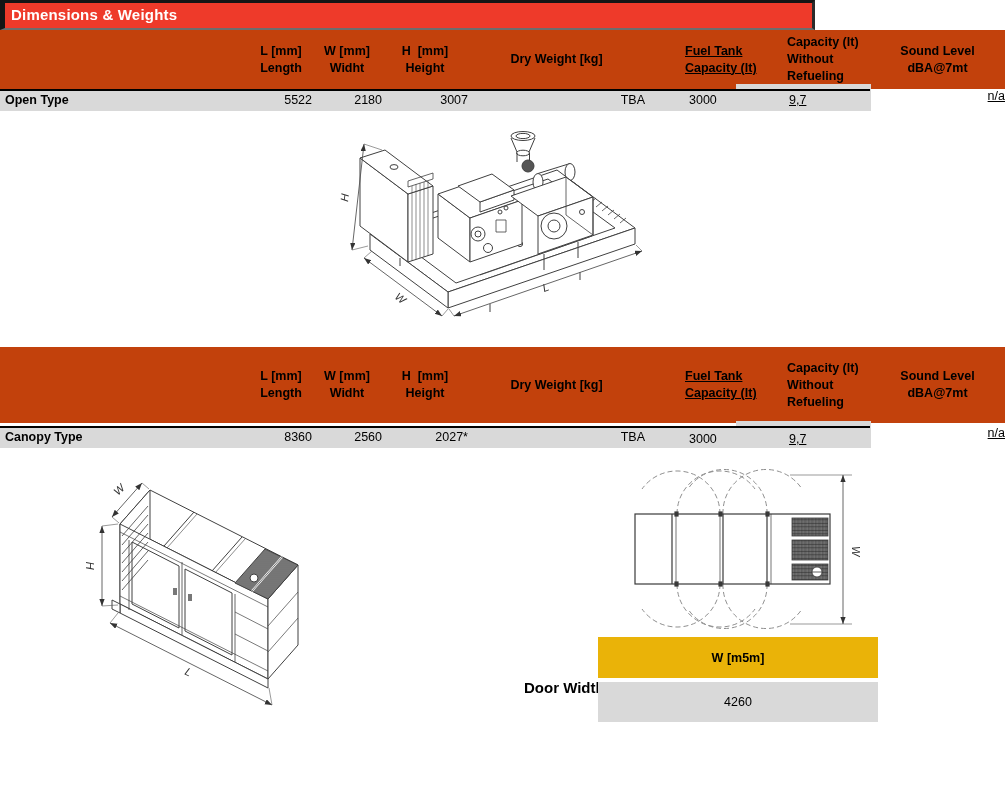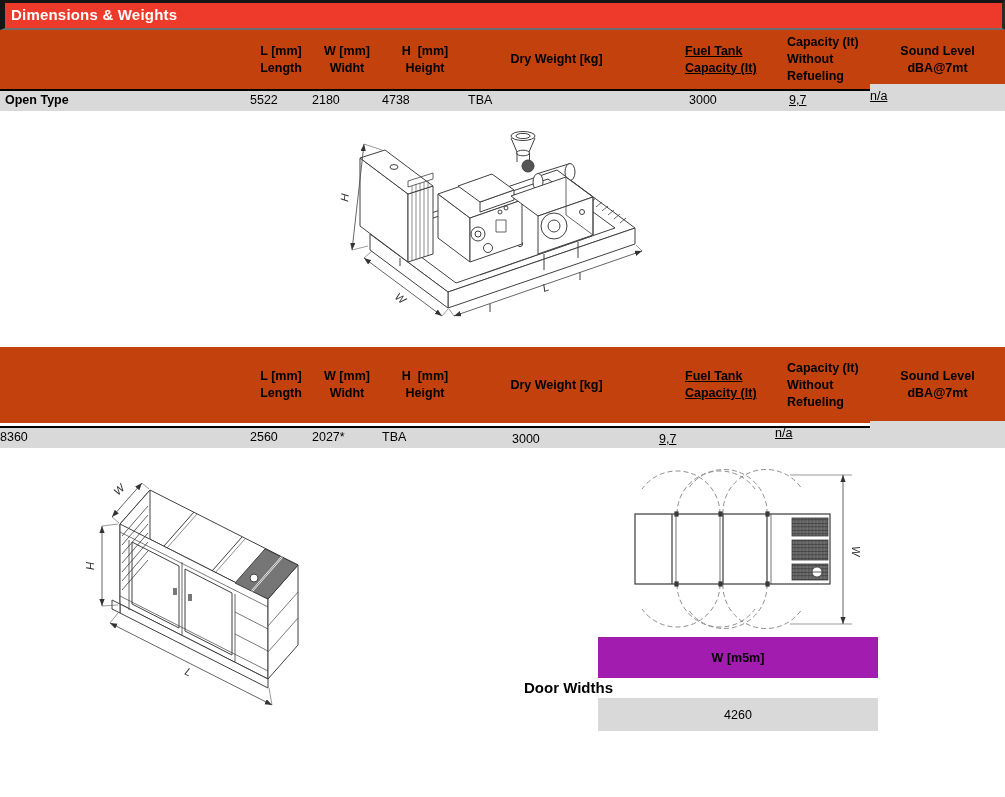--- a/index.html
+++ b/index.html
@@ -2,57 +2,57 @@
 <html><head>
 <meta charset="utf-8">
 <style>
   html,body{margin:0;padding:0;}
   body{
     width:1005px;height:797px;position:relative;background:#ffffff;
     font-family:"Liberation Sans", sans-serif;color:#000;overflow:hidden;
   }
   
   .titlebar{
-    position:absolute;left:0;top:0;width:1005px;height:30px;box-sizing:border-box;
+    position:absolute;left:0;top:0;width:815px;height:30px;box-sizing:border-box;
     background:#ee3a2a;border-top:3px solid #151515;border-left:5px solid #151515;
     border-right:3px solid #2b2b2b;border-bottom:2px solid #6d6d6d;
     color:#fff;font-weight:bold;font-size:15px;line-height:24px;padding-left:6px;
     letter-spacing:.2px;
   }
   
   .spec-header{
     position:absolute;left:0;width:1005px;background:#c2410c;
     display:grid;grid-template-columns:250px 62px 70px 86px 177px 130px 95px 135px;
     align-items:center;
   }
   .spec-header .hcell{font-weight:bold;font-size:12.5px;line-height:17px;text-align:center;}
   .spec-header .hcell .hl{display:block;white-space:pre;}
   .hcell.left{text-align:left;}
   .hcell.pad-fuel{padding-left:40px;text-decoration:underline;}
   .hcell.pad-cap{padding-left:12px;}
   .spec-row{
-    position:absolute;left:0;width:1005px;height:22px;background:#d9d9d9;
+    position:absolute;left:0;width:871px;height:22px;background:#d9d9d9;
     display:grid;grid-template-columns:250px 62px 70px 86px 177px 130px 95px 135px;
     align-items:center;font-size:12.5px;
   }
   .spec-row .sep{position:absolute;left:0;top:0;width:870px;height:2px;background:#000;}
   .spec-row .patch{position:absolute;right:0;top:-5px;width:135px;height:5px;background:#d9d9d9;}
   .spec-row .rlabel{font-weight:bold;padding-left:5px;}
-  .spec-row .vcell{text-align:left;}
+  .spec-row .vcell{text-align:right;}
   .spec-row .vcell.left{text-align:left;}
   .spec-row .vcell.pad-fuel{padding-left:44px;}
   .spec-row .vcell.pad-cap{padding-left:14px;text-decoration:underline;}
   .spec-row .vcell.raised{transform:translateY(-4px);text-decoration:underline;}
   .spec-row .vcell.lowered{transform:translateY(2px);}
   
   .door-label{position:absolute;left:478px;top:679px;font-weight:bold;font-size:15px;padding-left:46px;}
   .door-table{position:absolute;left:598px;top:637px;width:280px;}
-  .door-table .dhead{height:41px;background:#a21caf;font-weight:bold;font-size:12.5px;
+  .door-table .dhead{height:41px;background:#eab308;font-weight:bold;font-size:12.5px;
     display:flex;align-items:center;justify-content:center;}
-  .door-table .dval{height:33px;background:#d9d9d9;font-size:12.5px;margin-top:20px;
+  .door-table .dval{height:40px;background:#d9d9d9;font-size:12.5px;margin-top:4px;
     display:flex;align-items:center;justify-content:center;}
   
   .drawing{position:absolute;}
   svg{display:block;}
   .dimtxt{font-family:"Liberation Sans",sans-serif;font-size:11px;font-style:italic;fill:#333;}
 </style>
 </head>
 <body>
 
 <div class="titlebar">
@@ -90,21 +90,21 @@
     <span class="hl">dBA@7mt</span>
   </div>
 </div>
 
 <div class="spec-row" style="top:89px;">
   <div class="sep"></div>
   <div class="patch"></div>
   <div class="rlabel">Open Type</div>
   <div class="vcell">5522</div>
   <div class="vcell">2180</div>
-  <div class="vcell">4738</div>
+  <div class="vcell">3007</div>
   <div class="vcell">TBA</div>
   <div class="vcell left pad-fuel">3000</div>
   <div class="vcell left pad-cap">9,7</div>
   <div class="vcell raised">n/a</div>
 </div>
 
 <div class="drawing" style="left:330px;top:112px;">
 <svg width="352" height="212" viewBox="0 0 352 212">
   <defs>
     <marker id="arO" markerWidth="9" markerHeight="8" refX="8" refY="3" orient="auto-start-reverse">
@@ -236,20 +236,21 @@
   </div>
   <div class="hcell">
     <span class="hl">Sound Level</span>
     <span class="hl">dBA@7mt</span>
   </div>
 </div>
 
 <div class="spec-row" style="top:426px;">
   <div class="sep"></div>
   <div class="patch"></div>
+  <div class="rlabel">Canopy Type</div>
   <div class="vcell">8360</div>
   <div class="vcell">2560</div>
   <div class="vcell">2027*</div>
   <div class="vcell">TBA</div>
   <div class="vcell left pad-fuel lowered">3000</div>
   <div class="vcell left pad-cap lowered">9,7</div>
   <div class="vcell raised">n/a</div>
 </div>
 
 <div class="drawing" style="left:72px;top:452px;">

